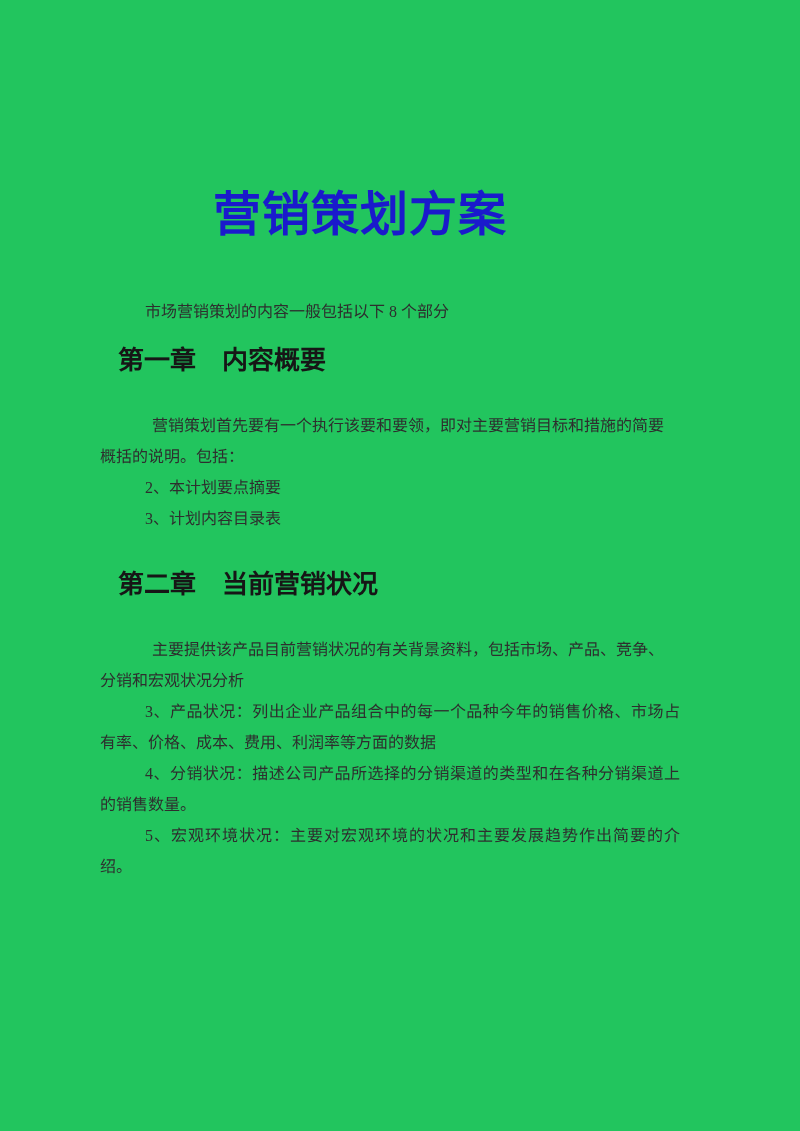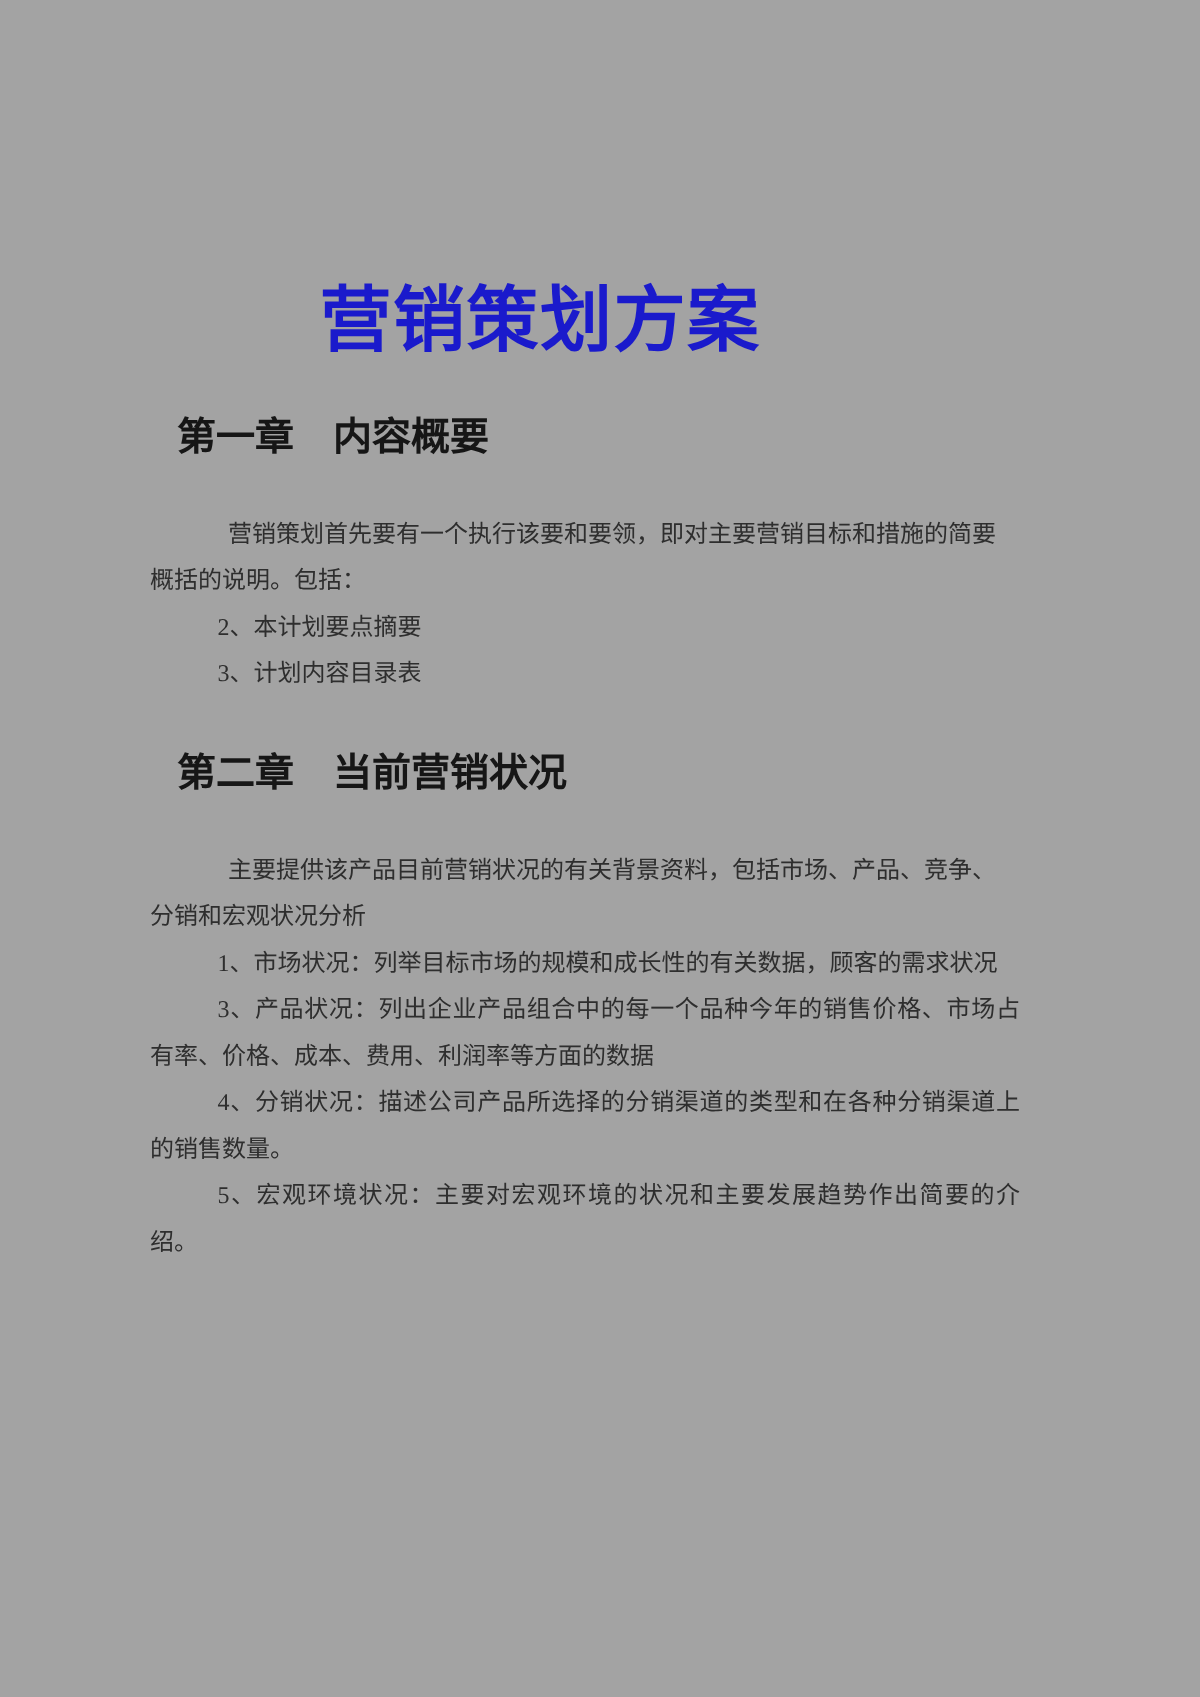--- a/index.html
+++ b/index.html
@@ -1,20 +1,20 @@
 <!DOCTYPE html>
 <html lang="zh-CN" style="--title-blue: #1A1ACC;"><head>
 <meta charset="utf-8">
 <style>
   html, body { margin: 0; padding: 0; background: #ffffff; }
   .page {
     position: relative;
     width: 800px;
     height: 1131px;
-    background: #a3a3a3;
+    background: #22c55e;
     overflow: hidden;
     font-family: "Liberation Serif", serif;
     color: #333333;
   }
   .content {
     position: absolute;
     left: 100px;
     top: 0;
     width: 580px;
   }
@@ -30,21 +30,21 @@
     white-space: nowrap;
   }
   .intro {
     margin: 52px 0 0 0;
     text-indent: 45px;
     font-size: 16px;
     line-height: 31px;
     color: #2e2e2e;
   }
   .chapter-heading {
-    margin: 30px 0 0 0;
+    margin: 16px 0 0 0;
     padding-left: 18px;
     font-family: "Liberation Sans", sans-serif;
     font-weight: bold;
     font-size: 26px;
     line-height: 34px;
     color: #161616;
   }
   .section + .section .chapter-heading { margin-top: 33px; }
   .lead-para {
     margin: 33px 16px 0 0;
@@ -65,31 +65,31 @@
   .section .list-item:first-of-type { margin-top: 2px; }
 </style>
 </head>
 <body>
 
 <div class="page">
   <div class="content">
 
     <h1 class="doc-title">营销策划方案</h1>
 
+    <p class="intro">市场营销策划的内容一般包括以下 8 个部分</p>
 
     <div class="section">
       <h2 class="chapter-heading">第一章　内容概要</h2>
       <p class="lead-para">营销策划首先要有一个执行该要和要领，即对主要营销目标和措施的简要概括的说明。包括：</p>
       <p class="list-item">2、本计划要点摘要</p>
       <p class="list-item">3、计划内容目录表</p>
     </div>
 
     <div class="section">
       <h2 class="chapter-heading">第二章　当前营销状况</h2>
       <p class="lead-para">主要提供该产品目前营销状况的有关背景资料，包括市场、产品、竞争、分销和宏观状况分析</p>
-      <p class="list-item">1、市场状况：列举目标市场的规模和成长性的有关数据，顾客的需求状况</p>
       <p class="list-item">3、产品状况：列出企业产品组合中的每一个品种今年的销售价格、市场占有率、价格、成本、费用、利润率等方面的数据</p>
       <p class="list-item">4、分销状况：描述公司产品所选择的分销渠道的类型和在各种分销渠道上的销售数量。</p>
       <p class="list-item">5、宏观环境状况：主要对宏观环境的状况和主要发展趋势作出简要的介绍。</p>
     </div>
 
   </div>
 </div>
 
 </body></html>

